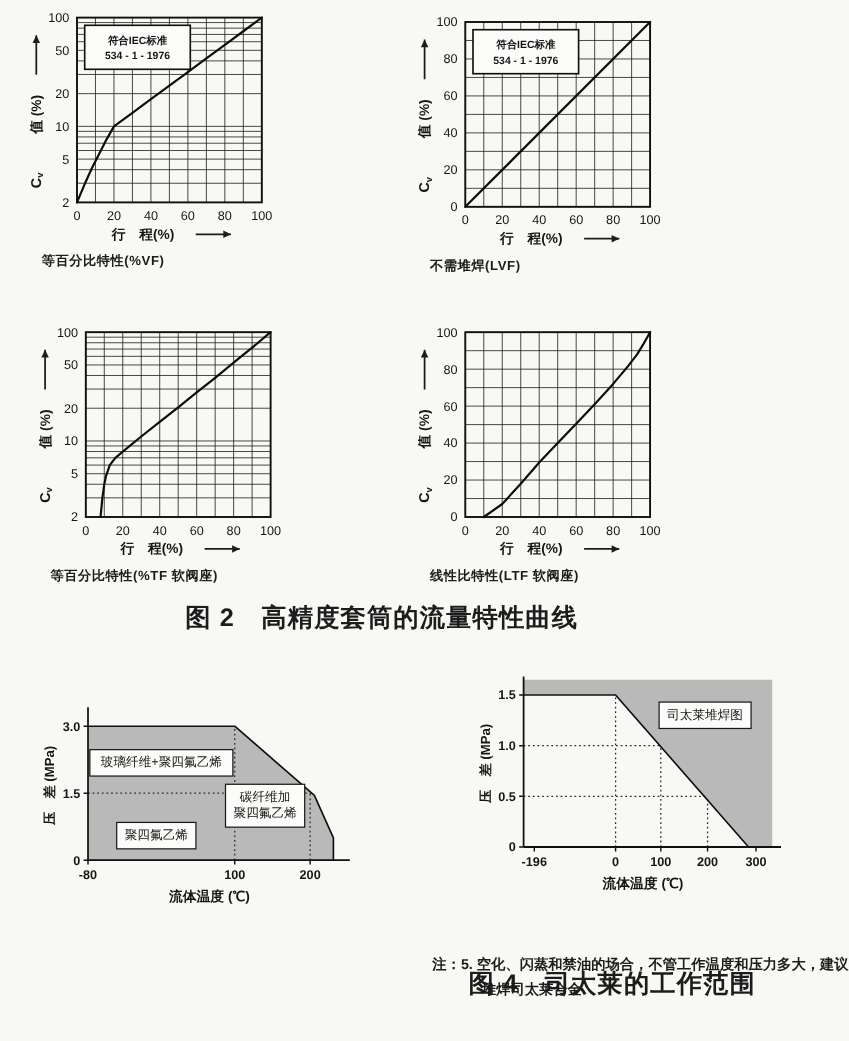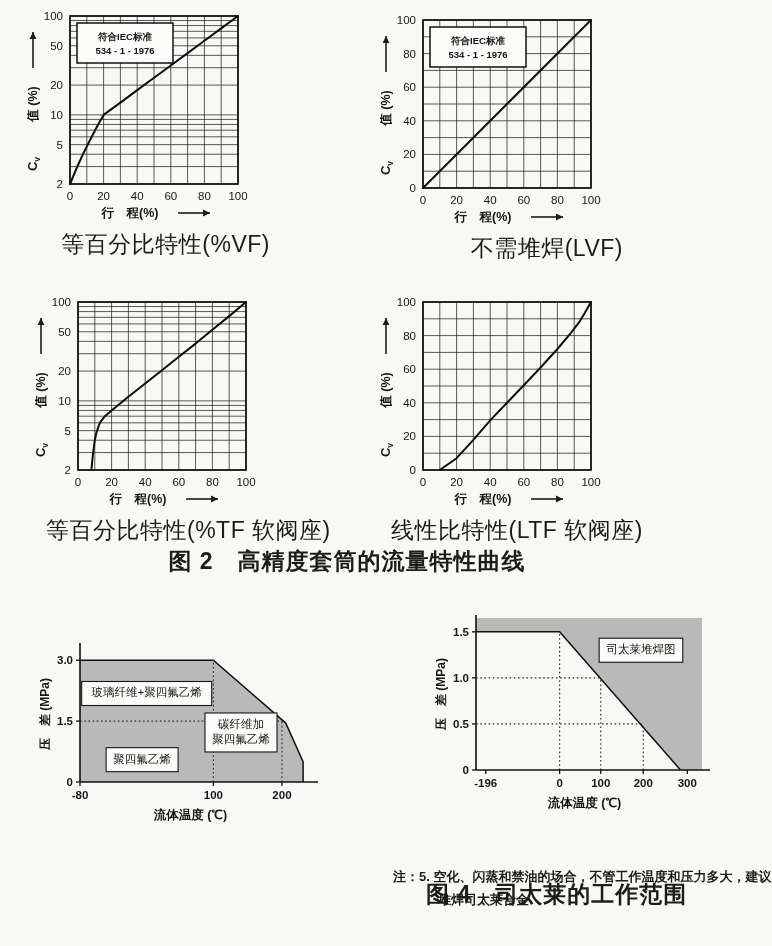--- a/index.html
+++ b/index.html
@@ -11,23 +11,23 @@
     color:#1c1c1c;
     overflow:hidden;
   }
   .fig{position:absolute;}
   svg{display:block;}
   svg text{font-family:"Liberation Sans",sans-serif;fill:#161616;}
   .flow-title{
     width:252px;
     padding-left:20px;
     box-sizing:border-box;
-    text-align:right;
-    font-size:23px;
-    font-weight:normal;
+    text-align:left;
+    font-size:12px;
+    font-weight:bold;
     letter-spacing:0.5px;
     margin-top:3px;
     white-space:nowrap;
   }
   .caption{
     position:absolute;
     font-size:23px;
     font-weight:bold;
     letter-spacing:1px;
     white-space:nowrap;

